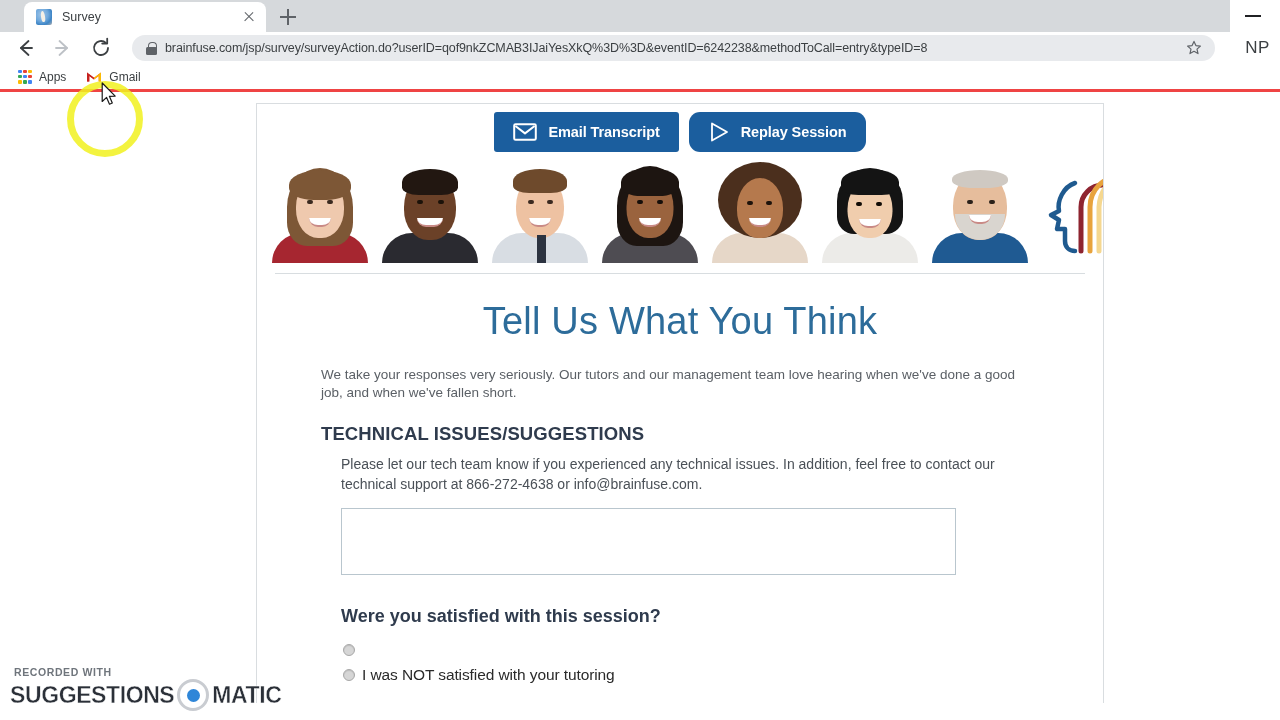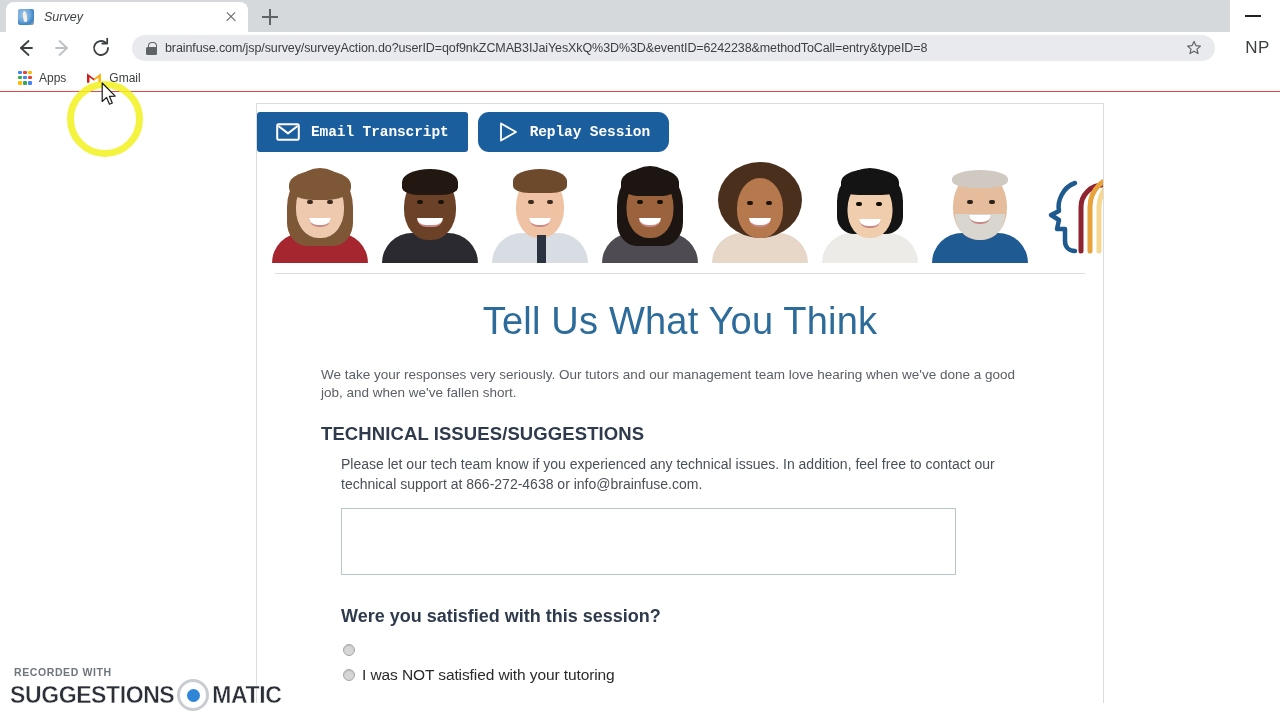--- a/index.html
+++ b/index.html
@@ -30,22 +30,21 @@
 
   .tab {
     width: 242px;
     height: 30px;
     background: #ffffff;
     border-radius: 8px 8px 0 0;
     display: flex;
     align-items: center;
     padding: 0 8px 0 12px;
     position: relative;
-    margin-left: 6px;
-    font-style: italic;
+    margin-left: 24px;
   }
 
   .tab-favicon {
     width: 16px; height: 16px;
     margin-right: 10px;
     flex: 0 0 16px;
     border-radius: 2px;
     background: radial-gradient(circle at 35% 35%, #9fc5e8 0%, #6fa8dc 45%, #3d85c6 70%, #b0b0b0 100%);
     position: relative;
   }
@@ -191,21 +190,21 @@
     flex: 0 0 auto;
   }
 
   .bookmarks {
     height: 28px;
     background: #ffffff;
     display: flex;
     align-items: center;
     padding: 0 12px;
     gap: 8px;
-    border-bottom: 1px solid #ef4444;
+    border-bottom: 3px solid #ef4444;
   }
 
   .bm {
     display: flex;
     align-items: center;
     gap: 7px;
     padding: 3px 6px;
     border-radius: 4px;
   }
   .bm-label { font-size: 12px; color: #3c4043; }
@@ -239,23 +238,23 @@
     height: 600px;
     background: #ffffff;
     border: 1px solid #d9dde0;
     border-bottom: none;
     overflow: hidden;
   }
 
   
   .actions {
     display: flex;
+    justify-content: center;
     gap: 10px;
     padding-top: 8px;
-    font-family: Liberation Mono, monospace;
   }
 
   .act-btn {
     height: 40px;
     border-radius: 3px;
     display: flex;
     align-items: center;
     gap: 11px;
     padding: 0 19px;
     color: #ffffff;

